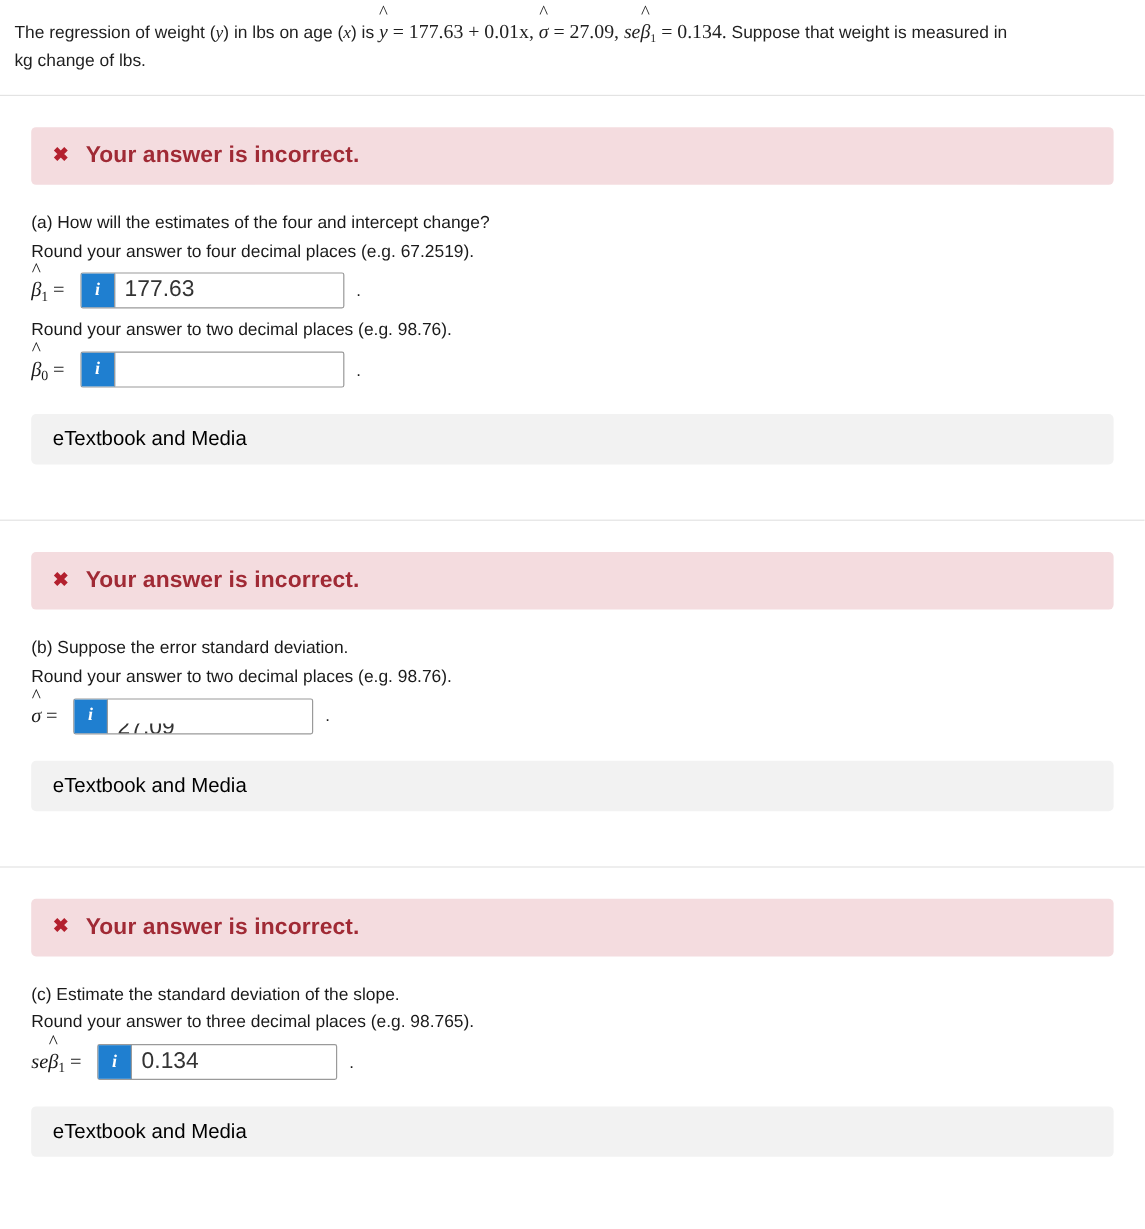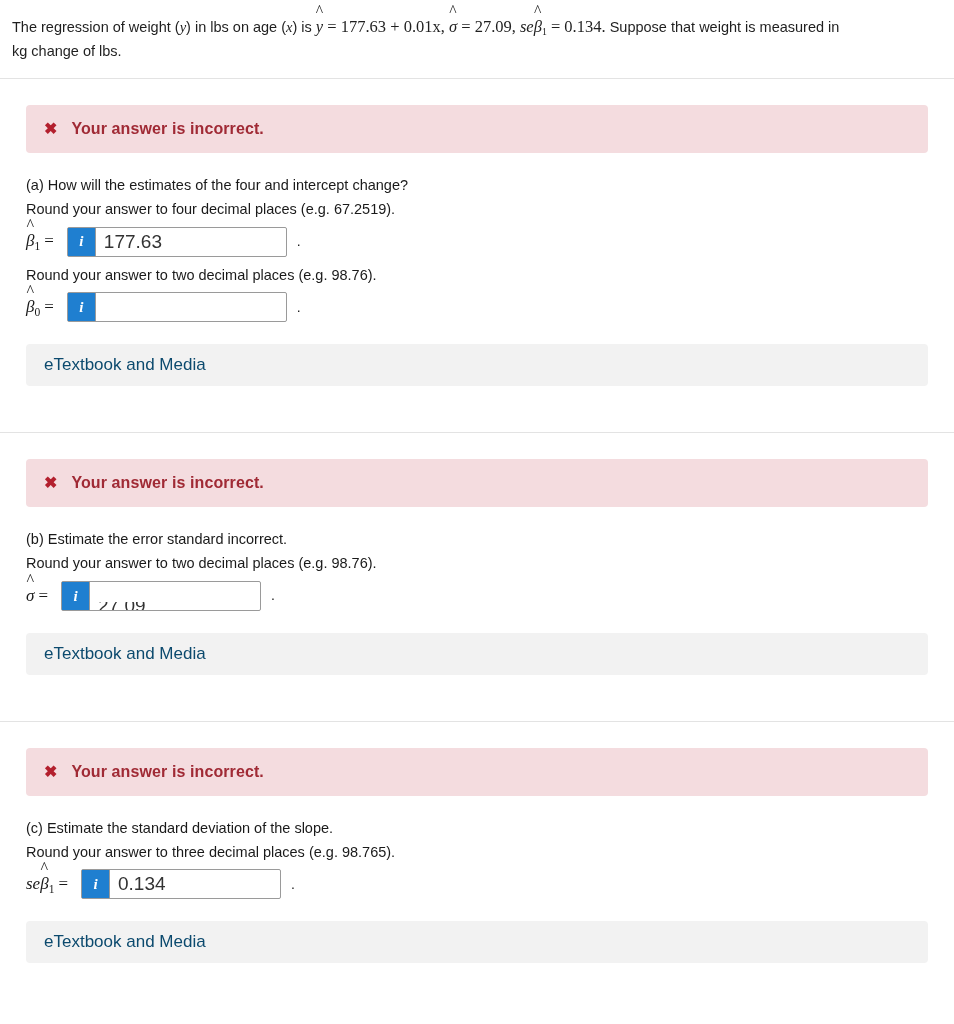--- a/index.html
+++ b/index.html
@@ -69,21 +69,21 @@
   }
   .alert .xmark {
     color: #b3202e;
     font-size: 16px;
     font-weight: bold;
     line-height: 1;
     margin-right: 14px;
   }
   .alert .alert-text {
     color: #a02a35;
-    font-size: 16px;
+    font-size: 19px;
     font-weight: bold;
     letter-spacing: 0.1px;
   }
 
   .qbody {
     padding: 22px 14px 0 14px;
     font-size: 14.5px;
     line-height: 1.5;
   }
   .qline { margin: 0 0 2px 0; }
@@ -141,21 +141,21 @@
 
   .etextbook {
     margin: 22px 14px 0 14px;
     background: #f2f2f2;
     border-radius: 4px;
     height: 42px;
     display: flex;
     align-items: center;
     padding-left: 18px;
     box-sizing: border-box;
-    color: #0c4a6e;
+    color: #000000;
     font-size: 17px;
     cursor: pointer;
   }
 
   .section-gap { height: 46px; }
   .section-gap-sm { height: 36px; }
 </style>
 </head>
 <body>
 
@@ -205,21 +205,21 @@
 
   <hr class="sep">
 
   <div class="section">
     <div class="alert">
       <span class="xmark">✖</span>
       <span class="alert-text">Your answer is incorrect.</span>
     </div>
 
     <div class="qbody">
-      <div class="qline">(b) Estimate the error standard incorrect.</div>
+      <div class="qline">(b) Suppose the error standard deviation.</div>
       <div class="qline">Round your answer to two decimal places (e.g. 98.76).</div>
 
       <div class="answer-row">
         <span class="lhs"><span class="hatwrap"><span class="hatmark">^</span><span class="mathit">σ</span></span><span class="eq">=</span></span>
         <div class="answer-box" style="width:200px;">
           <div class="info-btn">i</div>
           <input class="answer-input" style="width: 100%; margin-top: 20px;" value="27.09">
         </div>
         <span class="period">.</span>
       </div>

